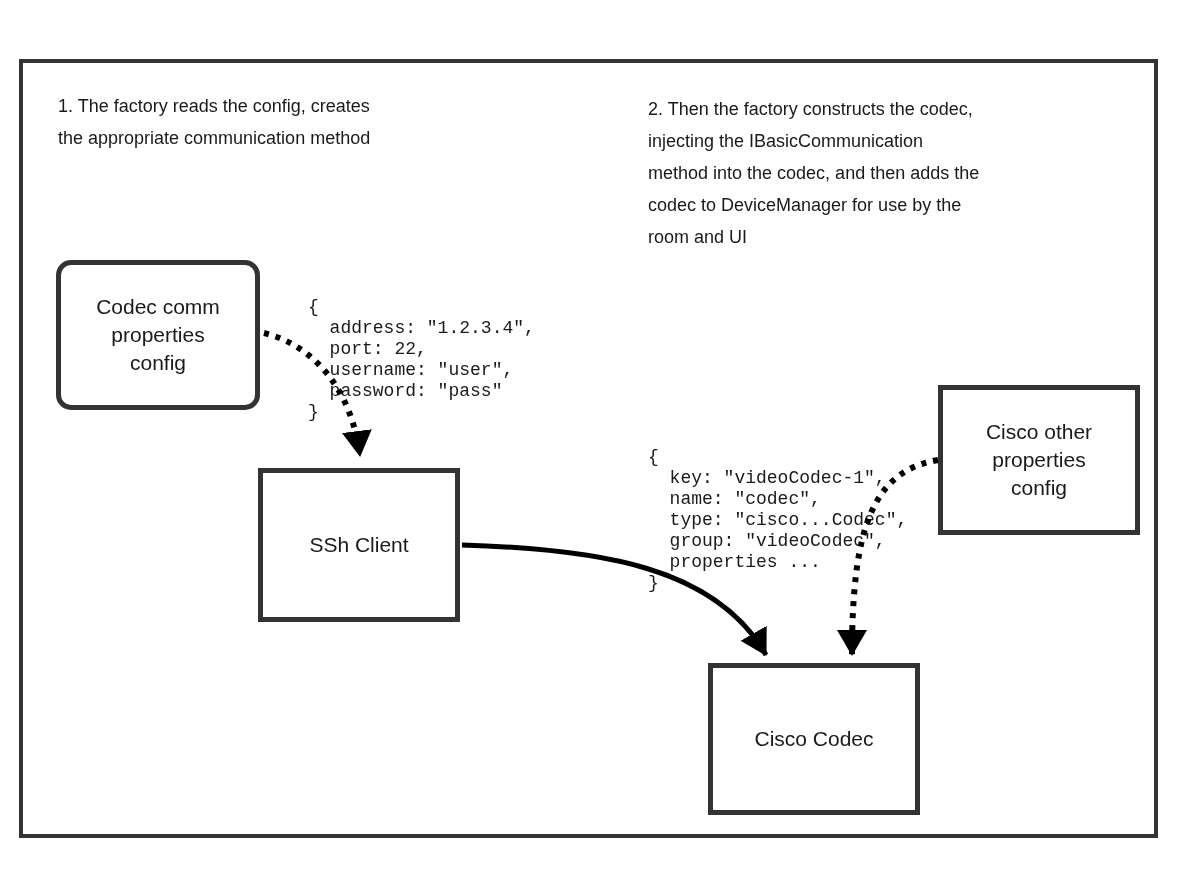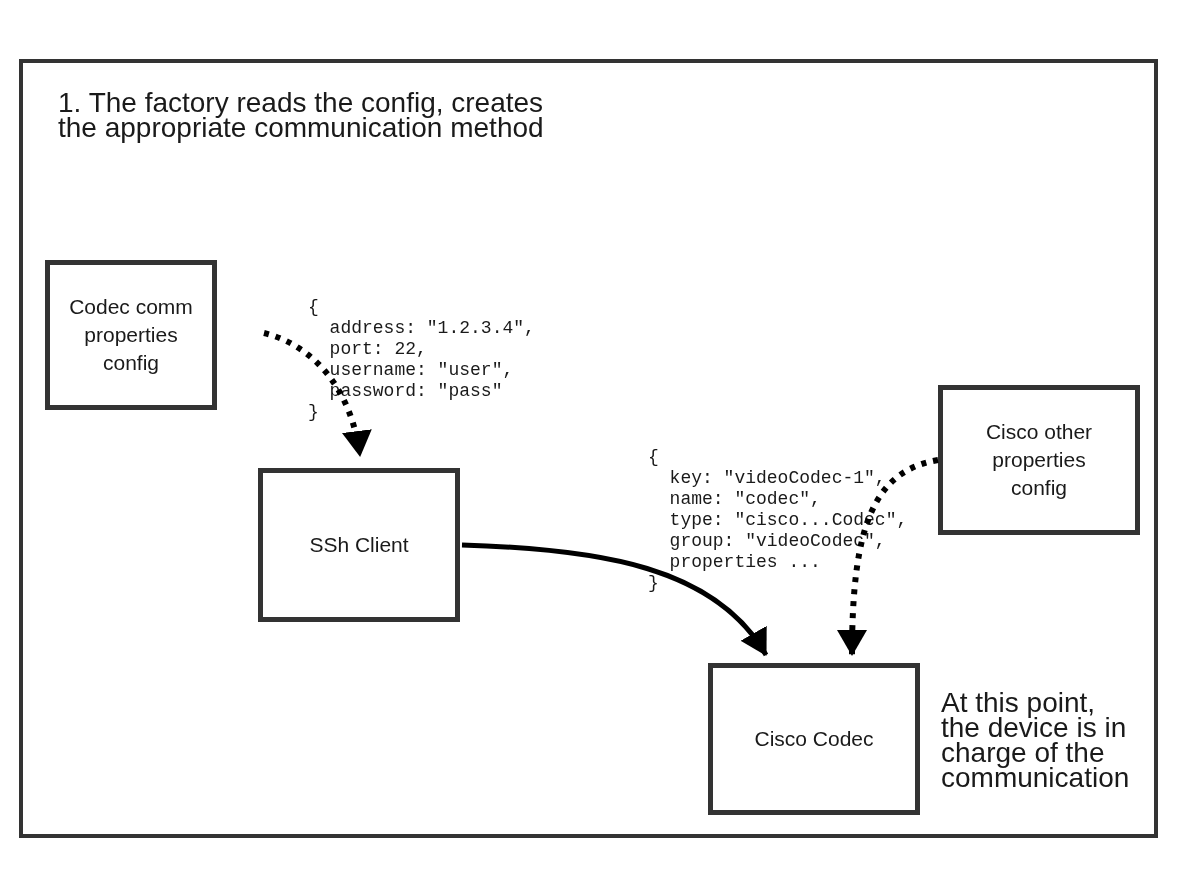--- a/index.html
+++ b/index.html
@@ -18,22 +18,22 @@
     overflow:hidden;
   }
   .frame{
     position:absolute;
     left:19px;top:59px;width:1131px;height:771px;
     border:4px solid var(--border);
     background:transparent;
   }
   .note{
     position:absolute;
-    font-size:28px;
-    line-height:25px;
+    font-size:18px;
+    line-height:32px;
     white-space:pre;
   }
   .node{
     position:absolute;
     border:5px solid var(--border);
     background:var(--background);
     display:flex;
     align-items:center;
     justify-content:center;
     text-align:center;
@@ -68,42 +68,43 @@
 </head>
 <body>
 
 <div id="canvas">
 
   <div class="frame"></div>
 
   <div class="note" style="left:58px;top:90px;">1. The factory reads the config, creates
 the appropriate communication method</div>
 
+  <div class="note" style="left:648px;top:93px;">2. Then the factory constructs the codec,
+injecting the IBasicCommunication
+method into the codec, and then adds the
+codec to DeviceManager for use by the
+room and UI</div>
 
-  <div class="note" style="left:941px;top:690px;">At this point,
-the device is in
-charge of the
-communication</div>
 
   <div class="code" style="left:308px;top:297px;">{
   address: "1.2.3.4",
   port: 22,
   username: "user",
   password: "pass"
 }</div>
 
   <div class="code" style="left:648px;top:447px;">{
   key: "videoCodec-1",
   name: "codec",
   type: "cisco...Codec",
   group: "videoCodec",
   properties ...
 }</div>
 
-  <div class="node" style="left:45px;top:260px;width:172px;height:150px;">Codec comm
+  <div class="node" style="left:56px;top:260px;width:204px;height:150px;border-radius:15px;">Codec comm
 properties
 config</div>
 
   <div class="node" style="left:258px;top:468px;width:202px;height:154px;">SSh Client</div>
 
   <div class="node" style="left:938px;top:385px;width:202px;height:150px;">Cisco other
 properties
 config</div>
 
   <div class="node" style="left:708px;top:663px;width:212px;height:152px;">Cisco Codec</div>

